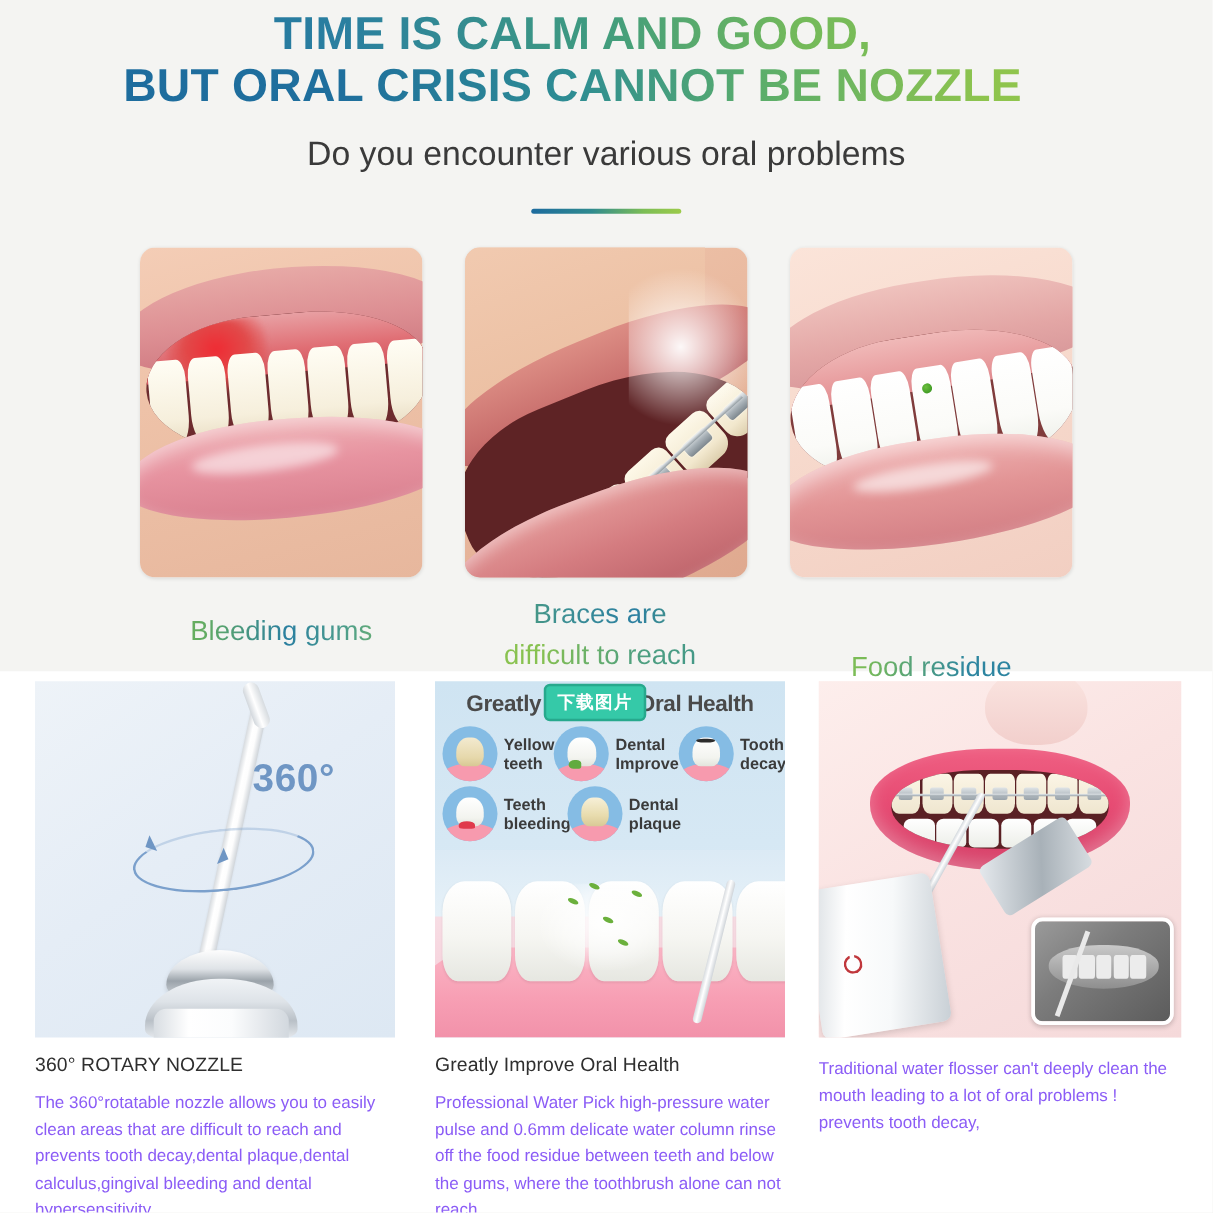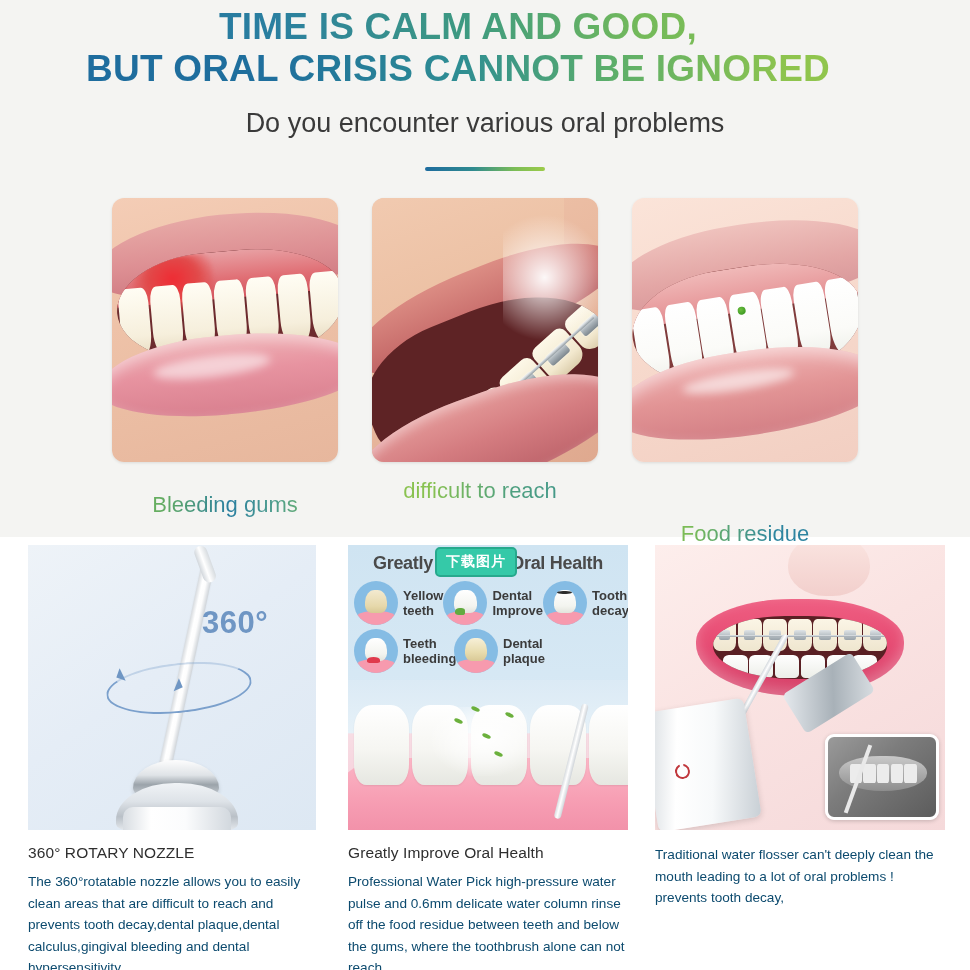--- a/index.html
+++ b/index.html
@@ -442,32 +442,32 @@
     background:#e9e9e9; transform:rotate(20deg);
   }
 
   
   .fhead {
     margin-top:14px;
     font-size:15.5px; color:#2f2f2f; font-weight:400; letter-spacing:.1px;
   }
   .fbody {
     margin-top:9px;
-    font-size:13.6px; line-height:21.5px; color:#0c4a6e;
+    font-size:13.6px; line-height:21.5px; color:#8b5cf6;
   }
   .fcol3 .fbody { margin-top:14px; }
 </style>
 </head>
 <body>
 
 <div class="hero">
 
   <div class="hero-headline">
     <span class="grad-line hl1">TIME IS CALM AND GOOD,</span>
-    <span class="grad-line hl2">BUT ORAL CRISIS CANNOT BE IGNORED</span>
+    <span class="grad-line hl2">BUT ORAL CRISIS CANNOT BE NOZZLE</span>
   </div>
 
   <div class="hero-sub">Do you encounter various oral problems</div>
   <div class="hero-divider"></div>
 
   <div class="photo-card pc1">
     <div class="ph ph-gums">
       <div class="g-upperlip"></div>
       <div class="g-mouth">
         <div class="g-gum"></div>
@@ -525,20 +525,21 @@
       </div>
       <div class="f-lowlip"></div>
       <div class="f-shine"></div>
     </div>
   </div>
 
   <div class="cap cap1">
     <span class="grad-line cg1">Bleeding gums</span>
   </div>
   <div class="cap cap2">
+    <span class="grad-line cg2">Braces are</span>
     <span class="grad-line cg4">difficult to reach</span>
   </div>
   <div class="cap cap3">
     <span class="grad-line cg3">Food residue</span>
   </div>
 </div>
 
 <div class="feature fcol1">
   <div class="fimg fimg1">
     <div class="n-tip"></div>

